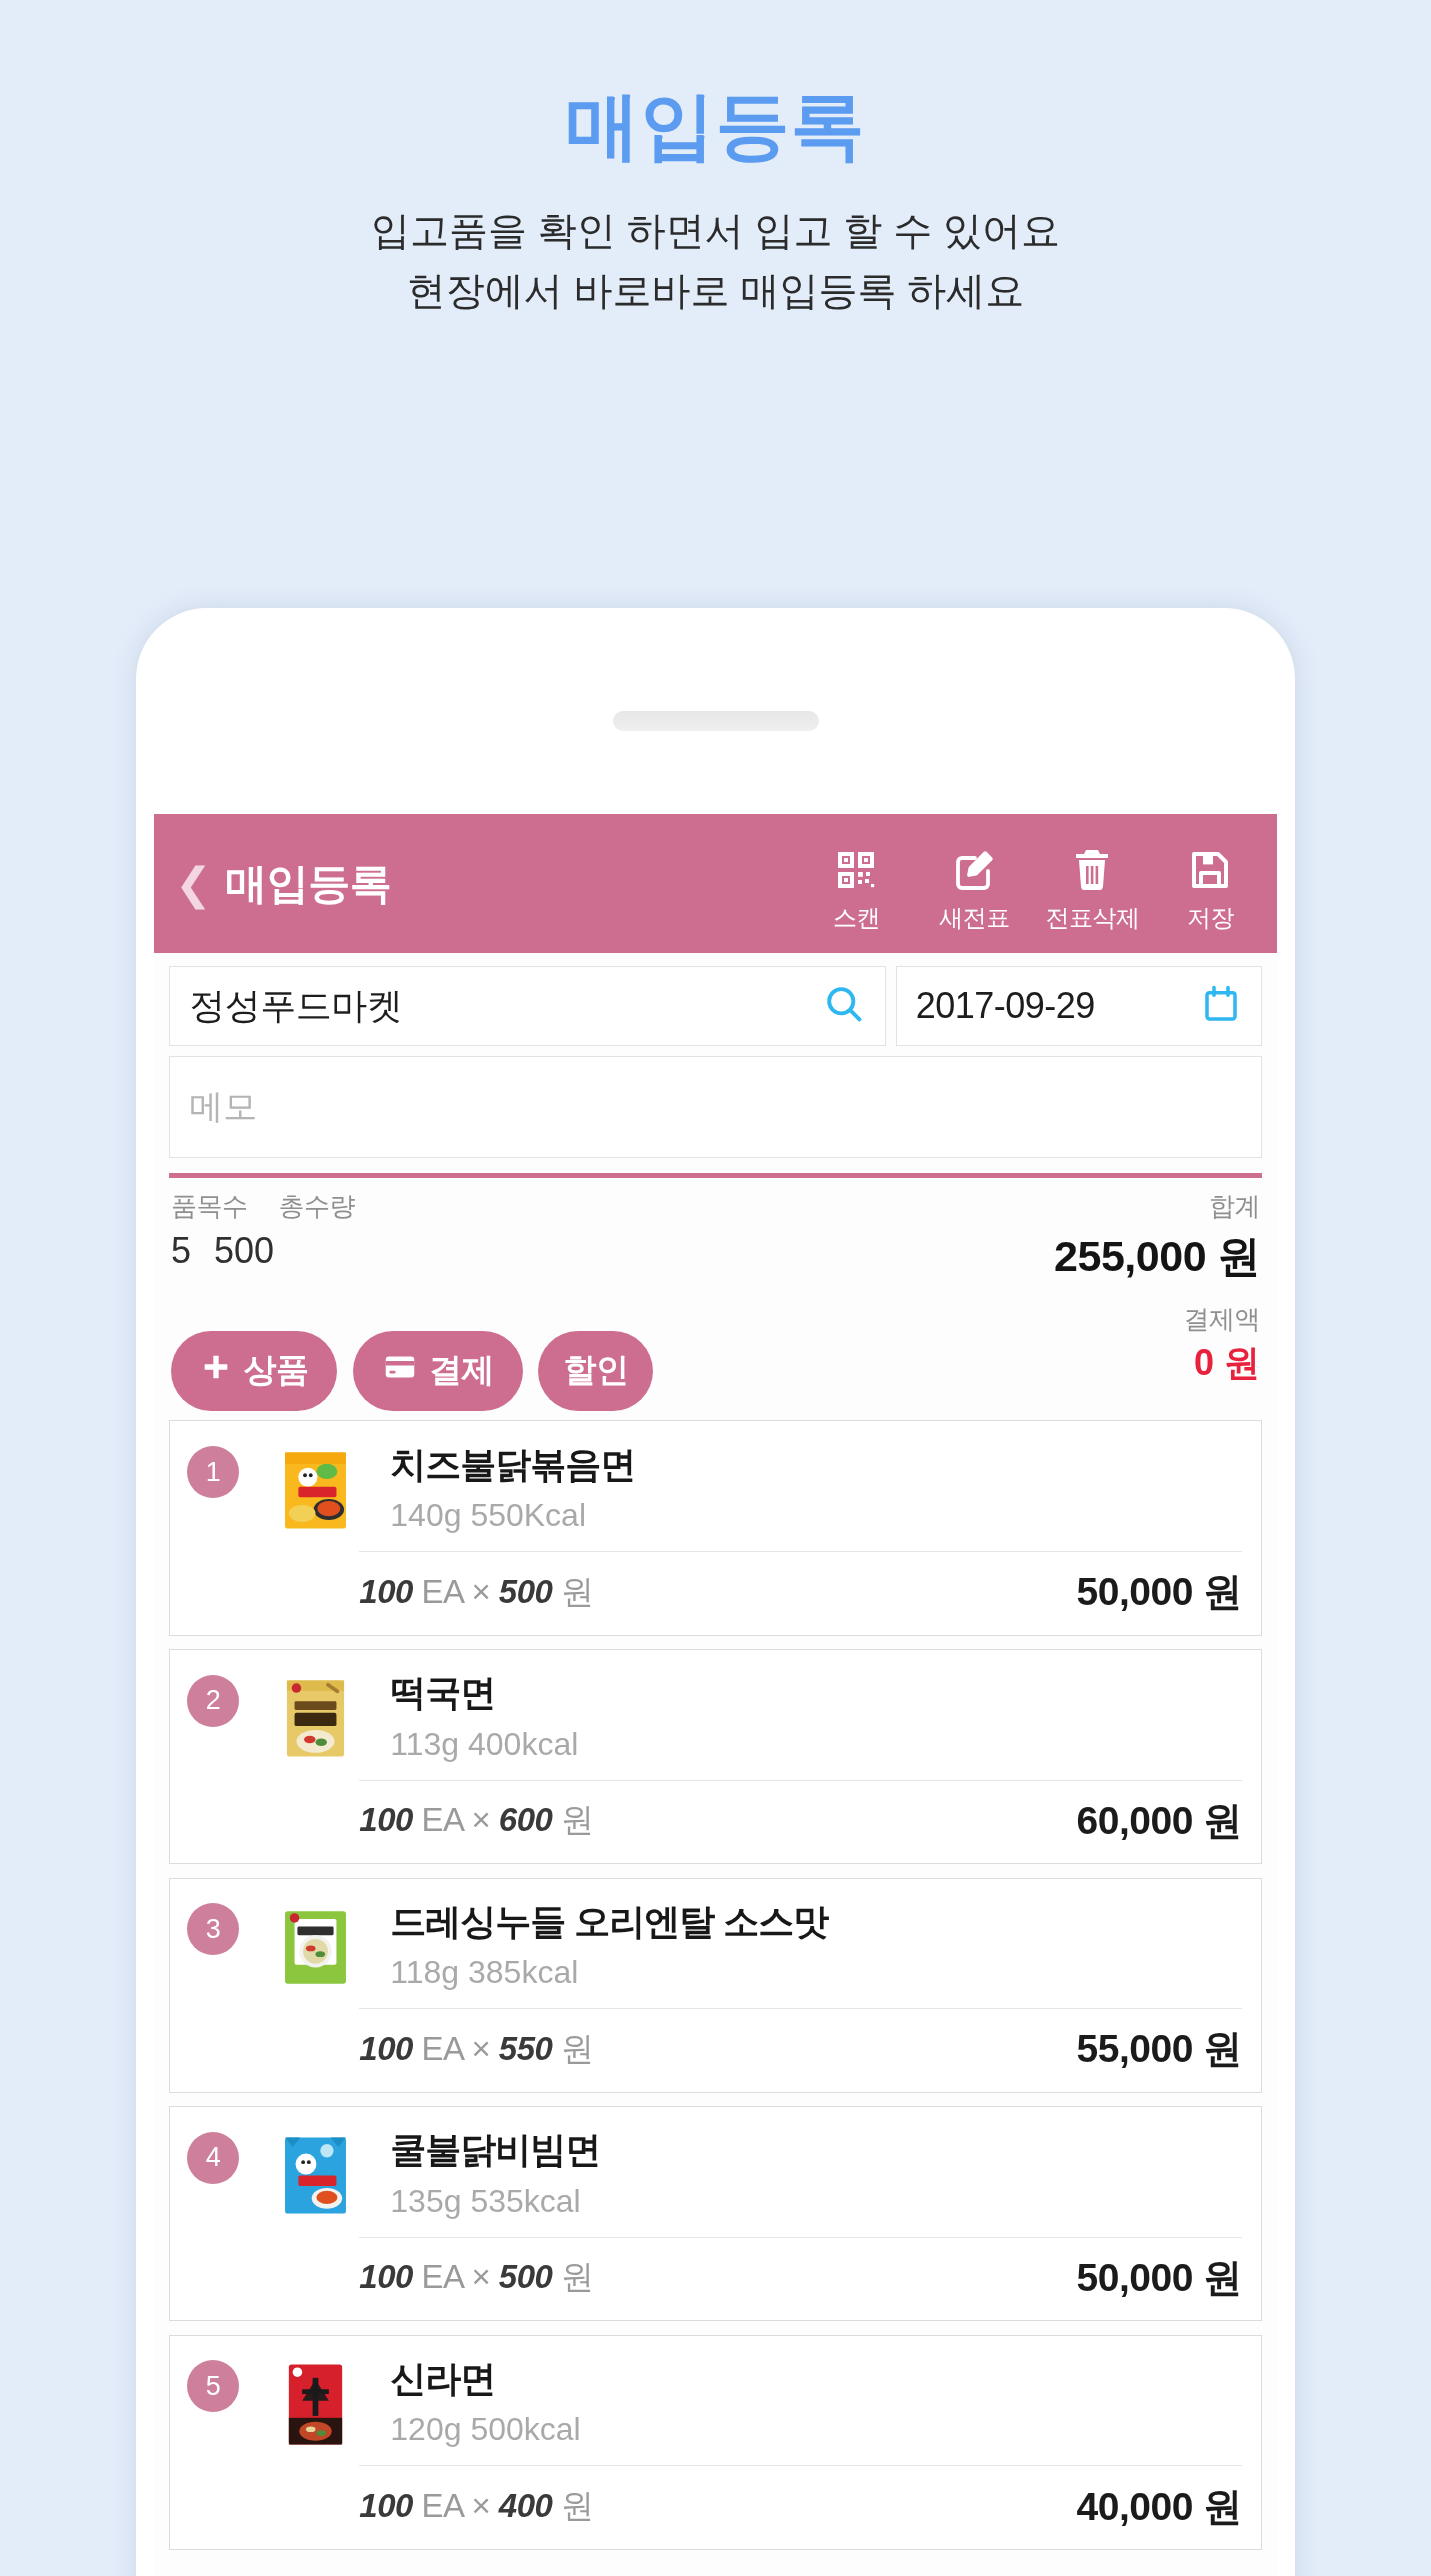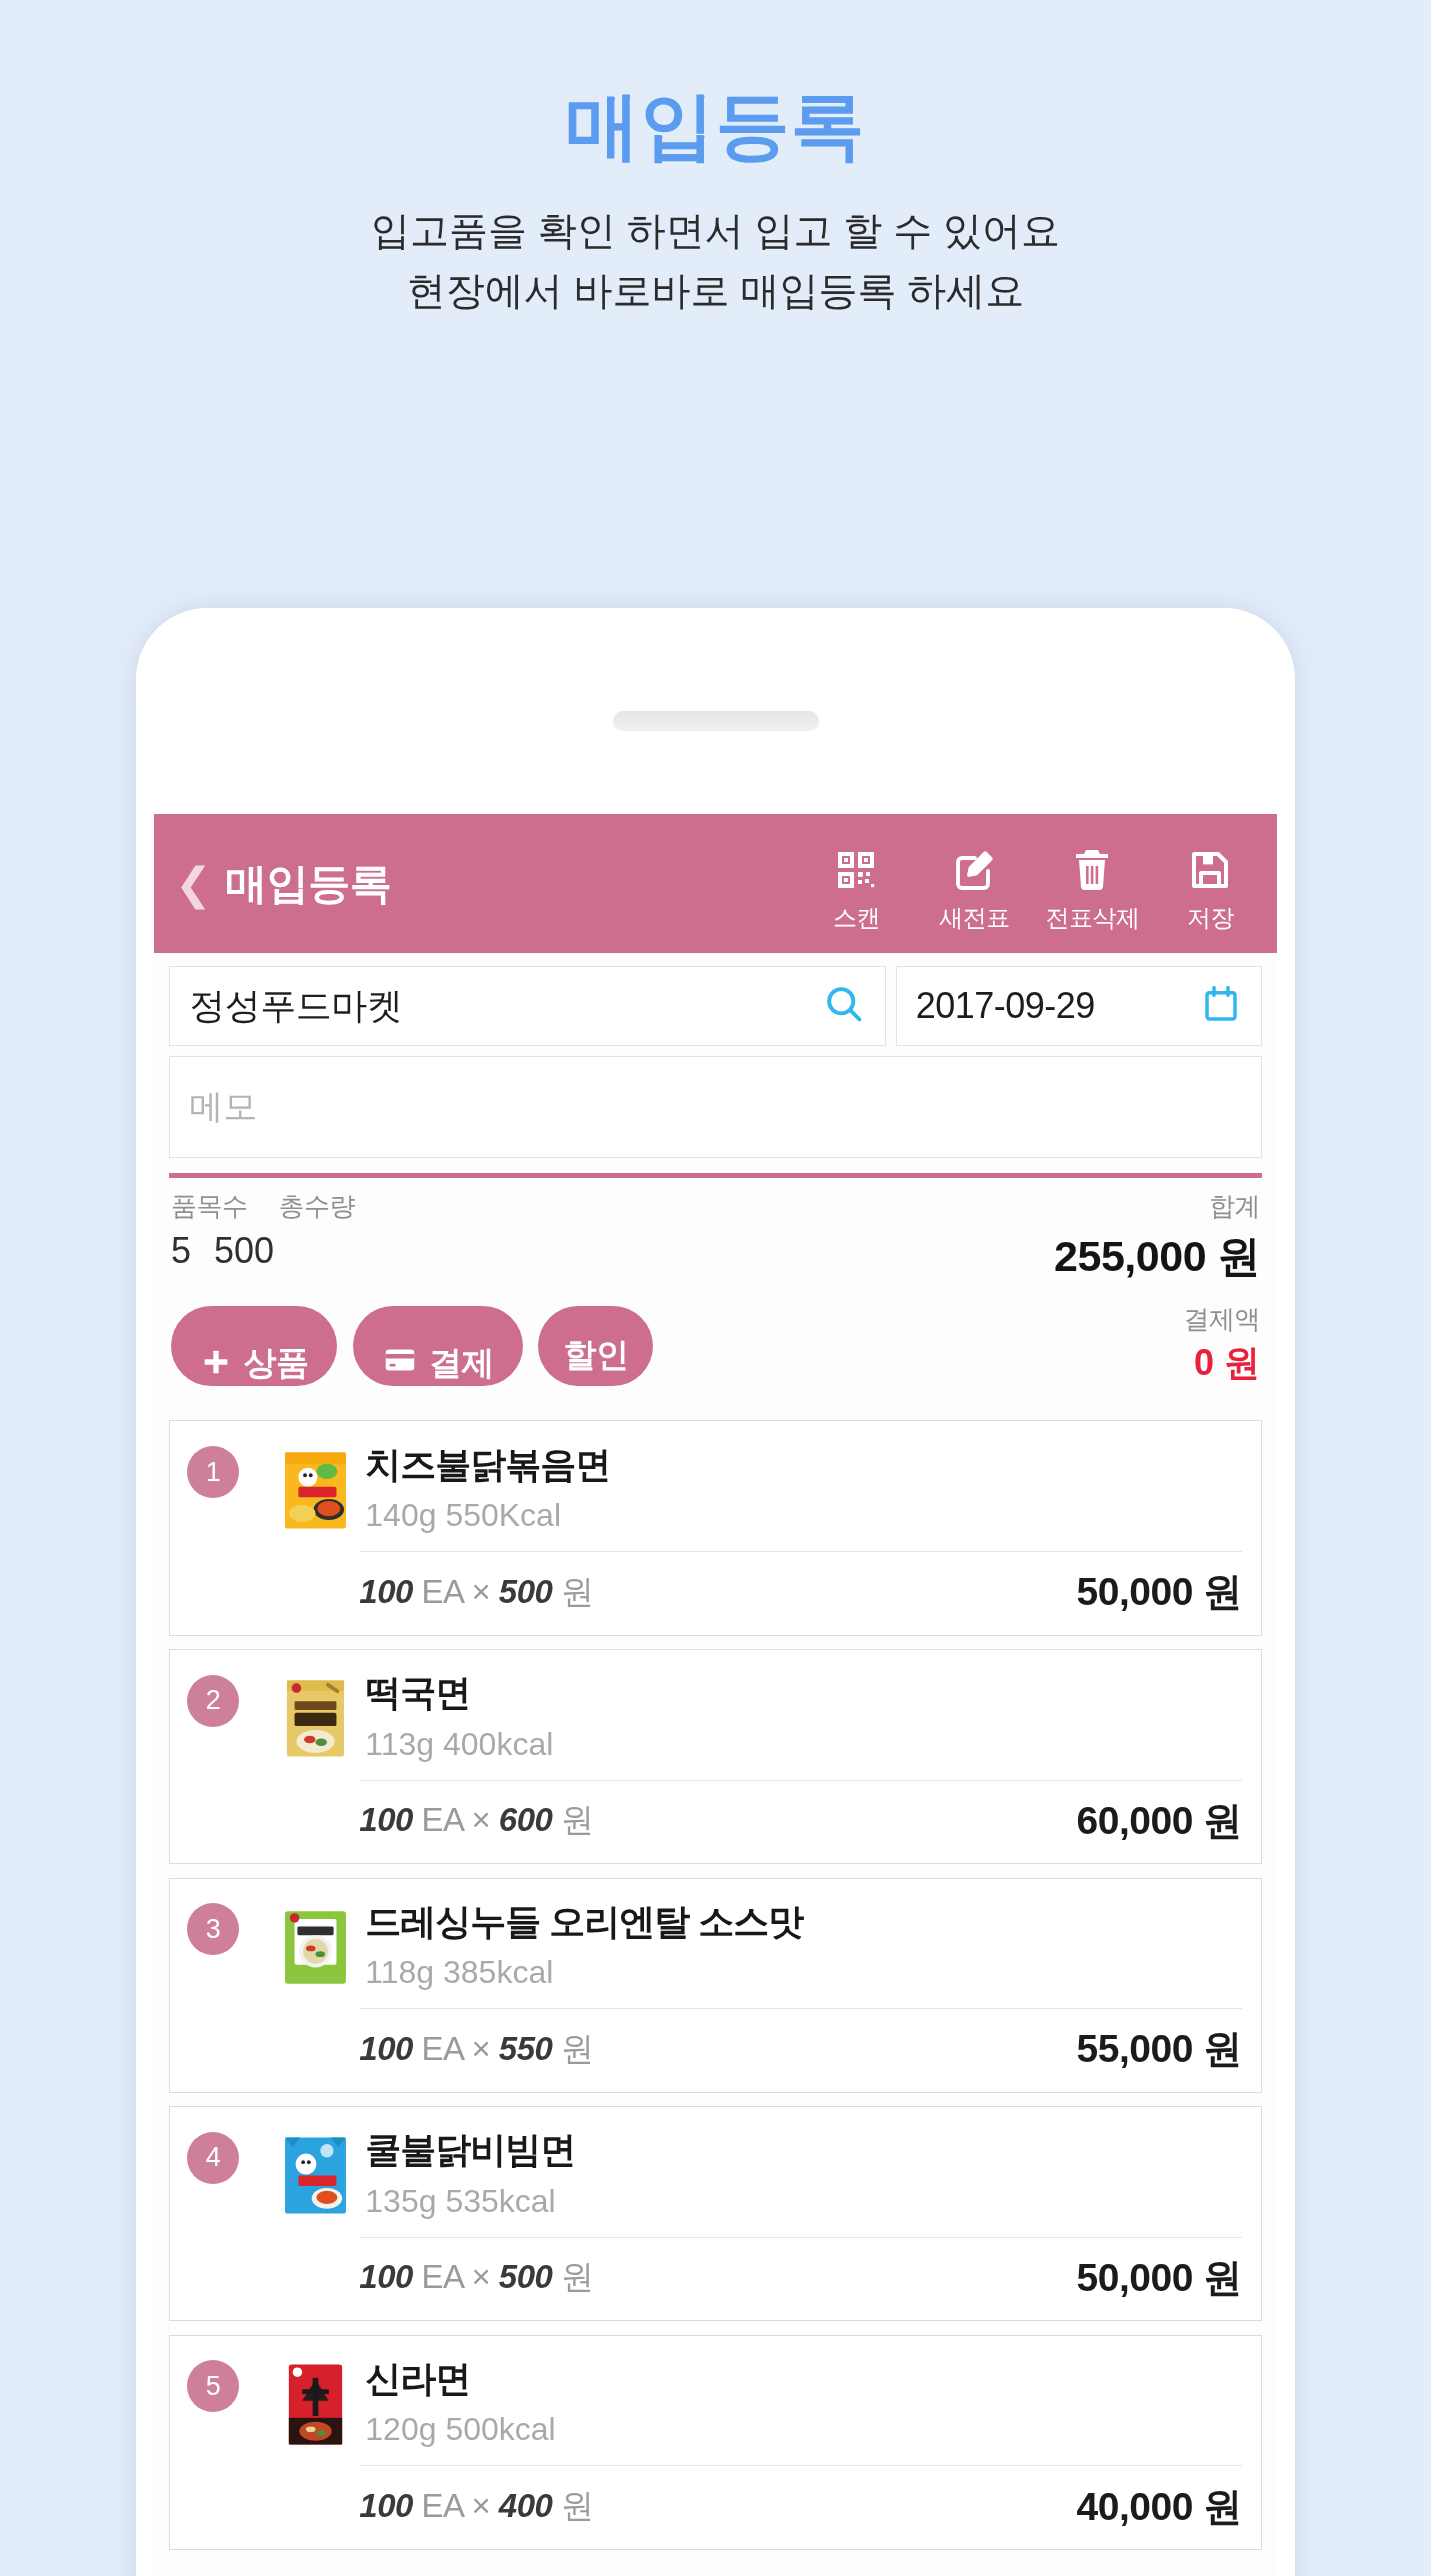--- a/index.html
+++ b/index.html
@@ -204,28 +204,29 @@
     position: relative;
     padding: 3.8px 17px 0 17px;
     height: 109px;
   }
   .pill-group { display: flex; gap: 15.3px; align-items: center; }
   .pill {
     background: #cd6d90;
     border-radius: 44px;
     height: 80px;
     display: flex;
-    align-items: flex-end;
+    align-items: center;
     justify-content: center;
     gap: 11.4px;
     color: #fff;
     font-size: 33px;
     font-weight: 600;
     padding: 0 29px;
     letter-spacing: -0.5px;
+    margin-top: 25px;
   }
   .pill.round { padding: 8px 25px; }
   .pay-right {
     position: absolute;
     right: 17px;
     top: 0;
     text-align: right;
   }
   .pay-right .lbl {
     font-size: 26px;
@@ -265,20 +266,21 @@
   .thumb {
     width: 99px; height: 99px;
     margin: 5.7px 0 0 27px;
     flex: 0 0 auto;
     display: flex;
     align-items: center;
     justify-content: center;
   }
   .thumb svg { display: block; }
   .item-info {
+    margin-left: 25px;
     flex: 1 1 auto;
     min-width: 0;
     padding-top: 5.7px;
   }
   .p-name {
     font-size: 36px;
     font-weight: 700;
     color: #181818;
     letter-spacing: -1px;
     white-space: nowrap;

